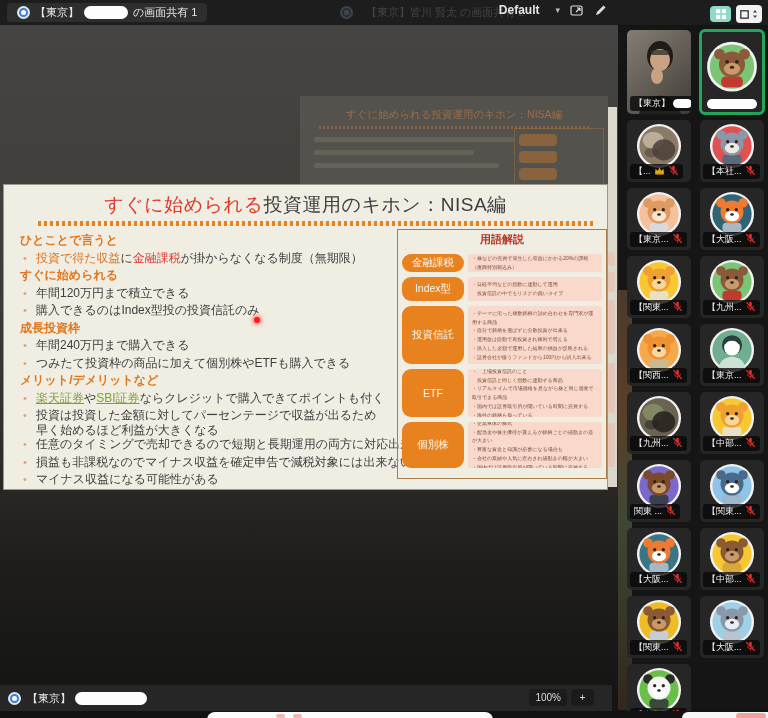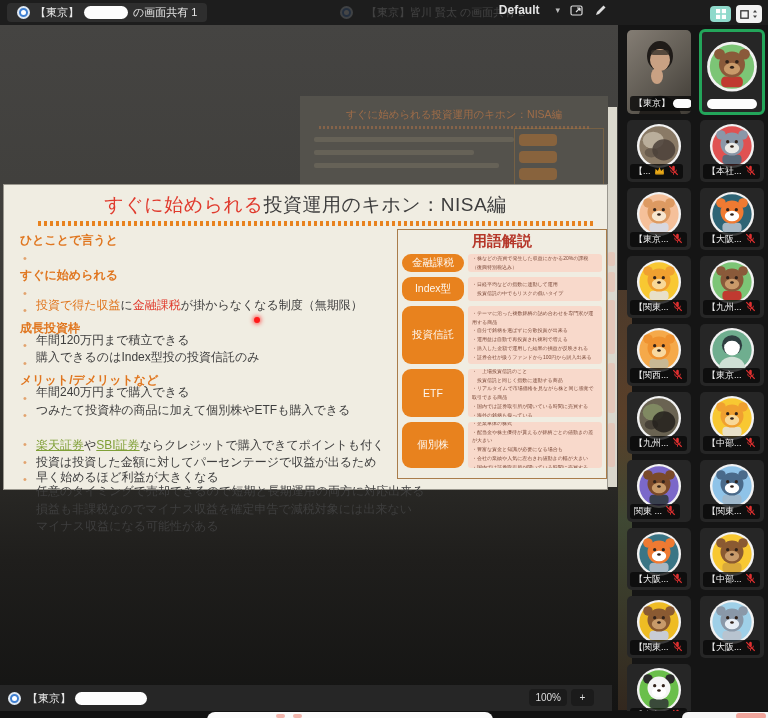--- a/index.html
+++ b/index.html
@@ -43,29 +43,29 @@
   .stitle{margin-top:7px;text-align:center;font-size:19px;letter-spacing:.5px;}
   .stitle .red{color:#e03a2d;}
   .stitle .dk{color:#3d3d3d;}
   .sdots{margin:3px auto 6px;margin-left:34px;width:556px;height:5px;
      background:repeating-linear-gradient(90deg,#e8821e 0 3px,transparent 3px 6px);}
   .sbody{margin-left:16px;width:382px;font-size:12px;color:#3e3e3e;}
   .h{color:#e0761f;font-weight:bold;height:17.5px;line-height:17.5px;font-size:12px;}
   .li{display:flex;height:17.5px;line-height:17.5px;}
   .li.two{height:29px;}
   .li .dot{color:#e2a36e;width:13px;padding-left:3px;font-size:11px;flex:none;}
-  .li .t{white-space:nowrap;margin-top:47px;}
+  .li .t{white-space:nowrap;}
   .li.two .t{white-space:normal;line-height:14.5px;padding-top:1px;}
   .org{color:#e0761f;}
   .redw{color:#e03a2d;}
   .lnk{color:#7f9f36;text-decoration:underline;}
   
   .vocab{position:absolute;left:393px;top:44px;width:210px;height:250px;border:1px solid #a97c4a;
          box-sizing:border-box;padding:2px 4px;}
-  .vhead{text-align:center;color:#b5372a;font-weight:bold;font-size:15px;height:17px;}
+  .vhead{text-align:center;color:#b5372a;font-weight:bold;font-size:11px;height:17px;}
   .vrow{display:flex;gap:4px;margin-top:5px;}
   .vterm{width:62px;flex:none;background:#e8821e;border-radius:9px;color:#fdf6ee;
          display:flex;align-items:center;justify-content:center;font-size:10.5px;}
   .vdesc{flex:1;background:#f8d9cb;border-radius:3px;padding:2px 4px;display:flex;flex-direction:column;
          justify-content:center;font-size:5px;color:#7a4a3a;line-height:1.75;overflow:hidden;}
   .laser{position:absolute;left:250px;top:132px;width:6px;height:6px;border-radius:50%;
          background:#ff1a1a;box-shadow:0 0 4px 1px rgba(255,40,40,.8);z-index:9;}
   
   .bottombar{position:absolute;left:0;top:685px;width:612px;height:26px;background:#262626;z-index:20;
        display:flex;align-items:center;color:#e6e6e6;font-size:11px;}

